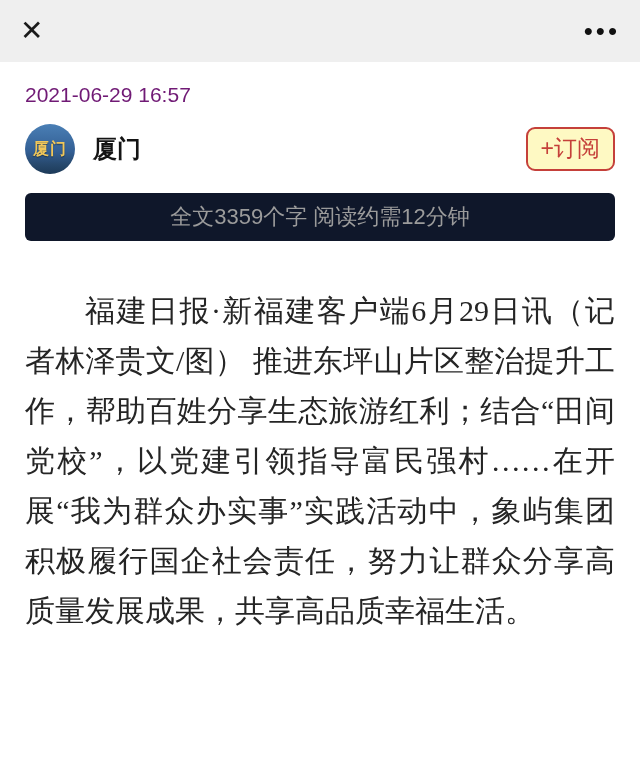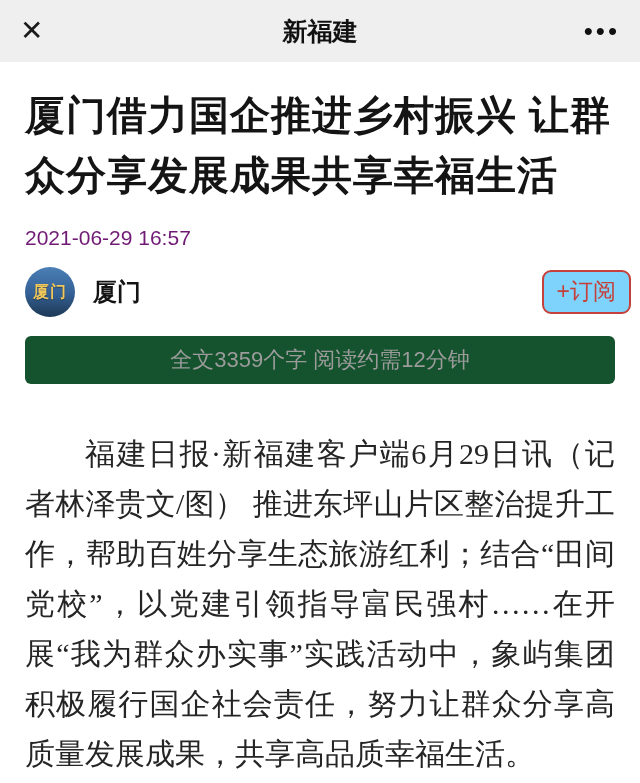--- a/index.html
+++ b/index.html
@@ -37,41 +37,41 @@
     margin: 23px 25px 0 25px;
     font-size: 40px; line-height: 60px; font-weight: 700;
     color: #141414; letter-spacing: 1px;
   }
   .publish-date {
     margin: 21px 25px 0 25px;
     font-size: 21px; color: #701a75;
   }
 
   .author-row {
-    margin: 17px 9px 0 25px;
+    margin: 17px 25px 0 25px;
     display: flex; align-items: center; height: 50px;
   }
   .avatar {
     width: 50px; height: 50px; border-radius: 50%;
     background: linear-gradient(180deg, #4a7fb5 0%, #335f94 55%, #27496e 80%, #1d3a58 100%);
     display: flex; align-items: center; justify-content: center;
     overflow: hidden; flex: 0 0 auto; cursor: pointer;
   }
   .avatar span {
     color: #f0c75a; font-size: 16px; font-weight: 700; letter-spacing: 1px;
     text-shadow: 0 1px 1px rgba(0,0,0,.4);
   }
   .author-name {
     margin-left: 18px; font-size: 24px; font-weight: 600; color: #141414;
     cursor: pointer;
   }
   .subscribe-btn {
     margin-left: auto;
     border: 2px solid var(--accent); color: var(--accent);
-    background: #7dd3fc; border-radius: 9px;
+    background: #fef9c3; border-radius: 9px;
     font-size: 23px; line-height: 1; padding: 8px 13px 9px 13px;
     font-family: inherit; cursor: pointer;
   }
 
   .meta-bar {
     margin: 19px 25px 0 25px; height: 48px;
     background: #f4f4f4; border-radius: 6px;
     display: flex; align-items: center; justify-content: center;
     font-size: 22px; color: #9b9b9b;
   }
@@ -82,35 +82,33 @@
     text-indent: 2em; text-align: justify; font-family: Liberation Serif, serif;
   }
 </style>
 </head>
 <body>
 
 <div class="page">
 
   <div class="navbar" style="background: rgb(239, 239, 239);">
     <span class="nav-close">✕</span>
-    <span class="nav-title">新福建</span>
     <span class="nav-more">•••</span>
   </div>
 
-  <h1 class="article-title">厦门借力国企推进乡村振兴 让群众分享发展成果共享幸福生活</h1>
 
   <div class="publish-date">2021-06-29 16:57</div>
 
   <div class="author-row">
     <div class="avatar">
       <span>厦门</span>
     </div>
     <span class="author-name">厦门</span>
     <button class="subscribe-btn">+订阅</button>
   </div>
 
-  <div class="meta-bar" style="background: #14532d;">
+  <div class="meta-bar" style="background: #0f172a;">
     <span>全文3359个字 阅读约需12分钟</span>
   </div>
 
   <p class="article-body">福建日报·新福建客户端6月29日讯（记者林泽贵文/图） 推进东坪山片区整治提升工作，帮助百姓分享生态旅游红利；结合“田间党校”，以党建引领指导富民强村……在开展“我为群众办实事”实践活动中，象屿集团积极履行国企社会责任，努力让群众分享高质量发展成果，共享高品质幸福生活。</p>
 
 </div>
 
 </body></html>

